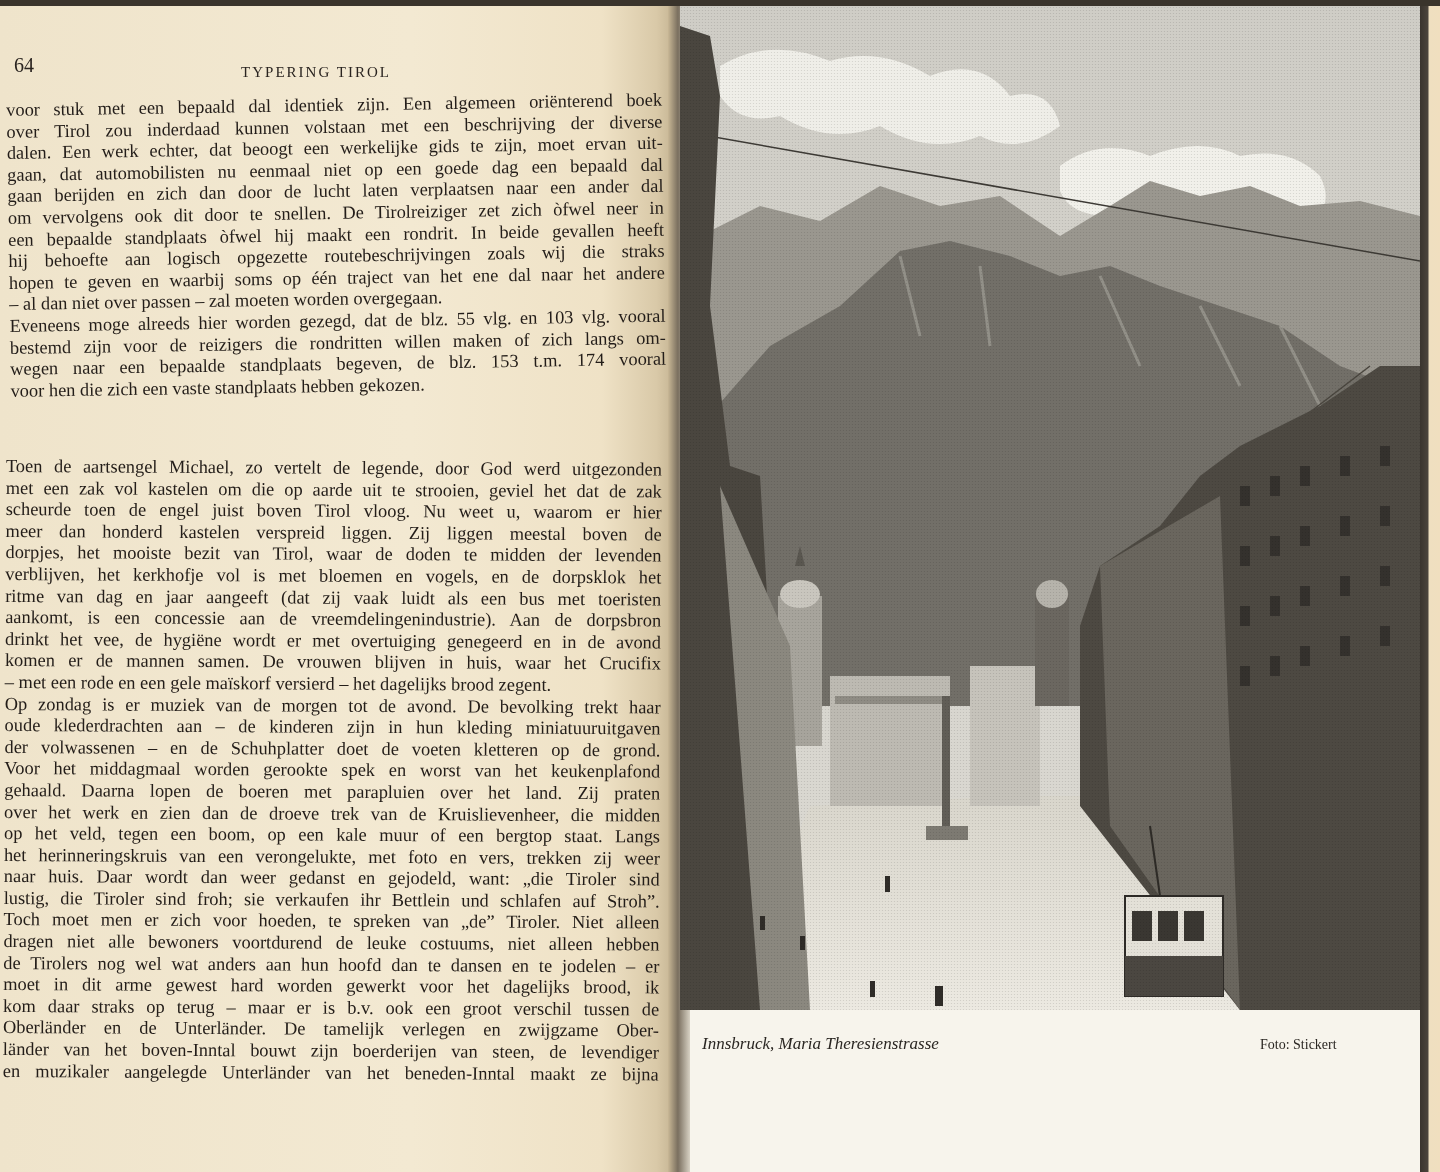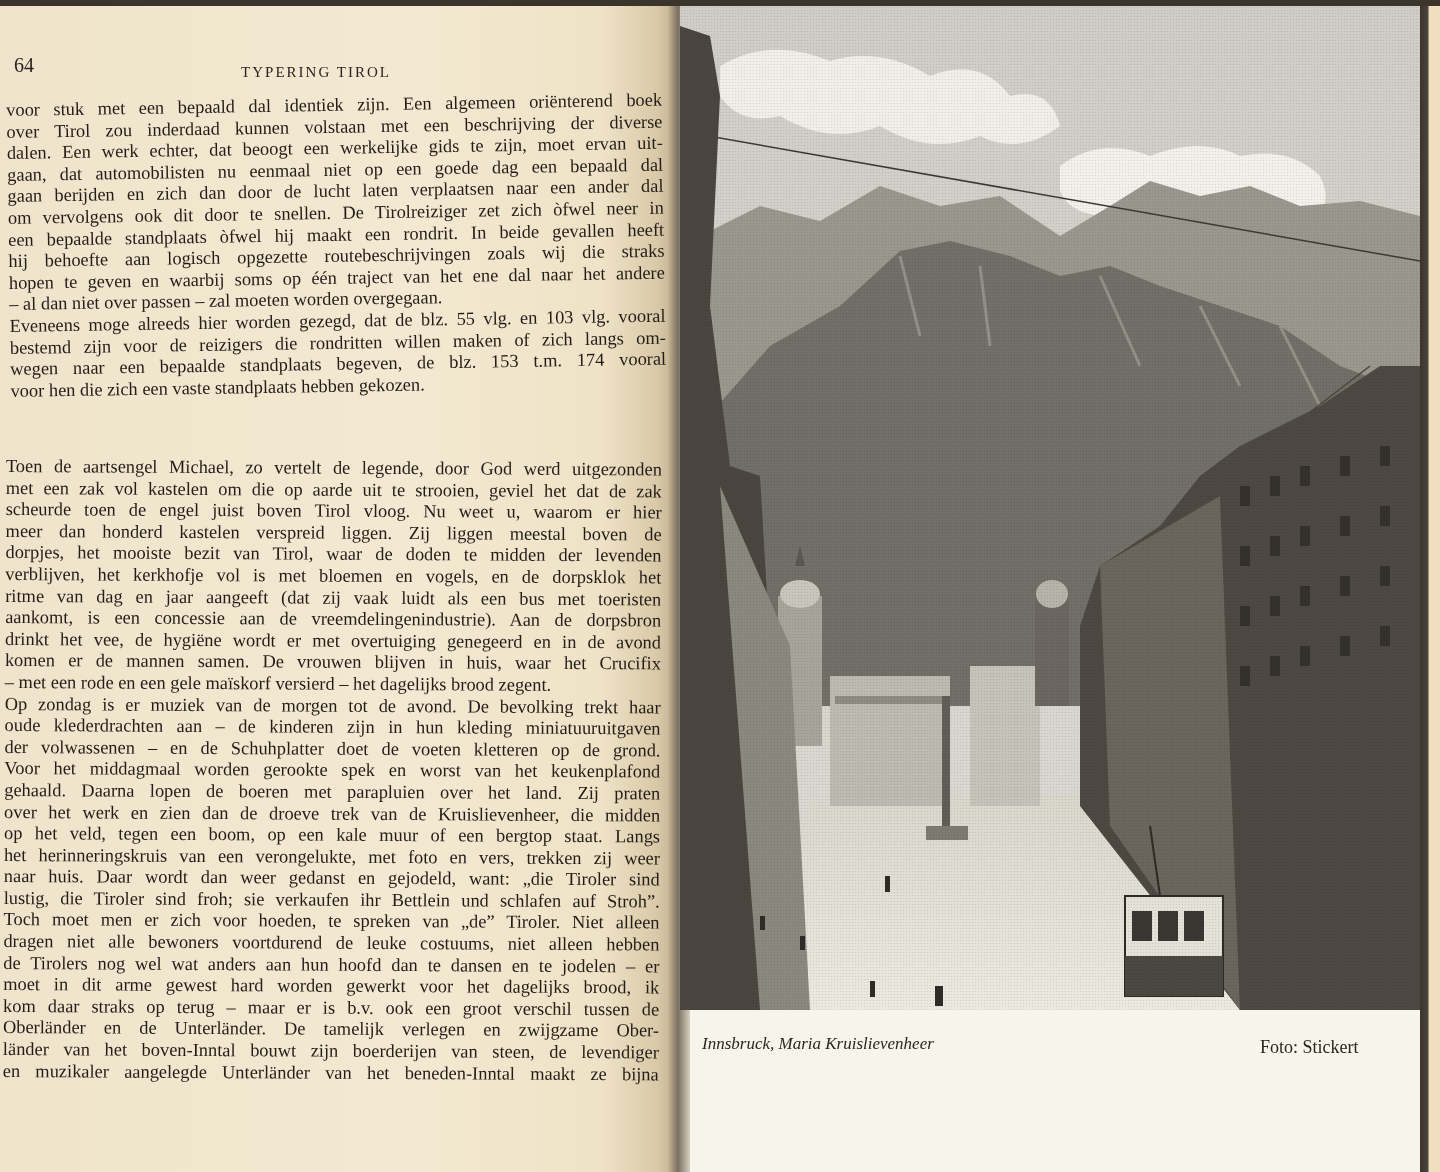--- a/index.html
+++ b/index.html
@@ -48,21 +48,21 @@
   .right-edge {
     position: absolute; left: 1420px; top: 6px; width: 20px; height: 1166px;
     background: linear-gradient(90deg, #3a342e 0%, #4b443c 40%, #efdfc0 45%, #f0dfbf 100%);
   }
   .caption {
     position: absolute; left: 702px; top: 1034px;
     font-family: "Liberation Serif", serif; font-style: italic; font-size: 17px; color: #2a2622;
   }
   .credit {
     position: absolute; left: 1260px; top: 1037px;
-    font-family: "Liberation Serif", serif; font-size: 18px; color: #2a2622; text-align: right;
+    font-family: "Liberation Serif", serif; font-size: 14px; color: #2a2622; text-align: right;
   }
 </style>
 </head>
 <body>
 
 <div class="top-edge"></div>
 
 <div class="left-page"></div>
 <div class="page-number">64</div>
 <div class="running-head">TYPERING TIROL</div>
@@ -207,14 +207,14 @@
         <rect x="190" y="975" width="5" height="16"></rect>
         <rect x="80" y="910" width="5" height="14"></rect>
         <rect x="120" y="930" width="5" height="14"></rect>
     </g>
     <rect x="0" y="0" width="740" height="1004" fill="url(#halftone)"></rect>
   </svg>
 </div>
 
 <div class="right-edge"></div>
 
-<div class="caption">Innsbruck, Maria Kruislievenheer</div>
+<div class="caption">Innsbruck, Maria Theresienstrasse</div>
 <div class="credit">Foto: Stickert</div>
 
 </body></html>

